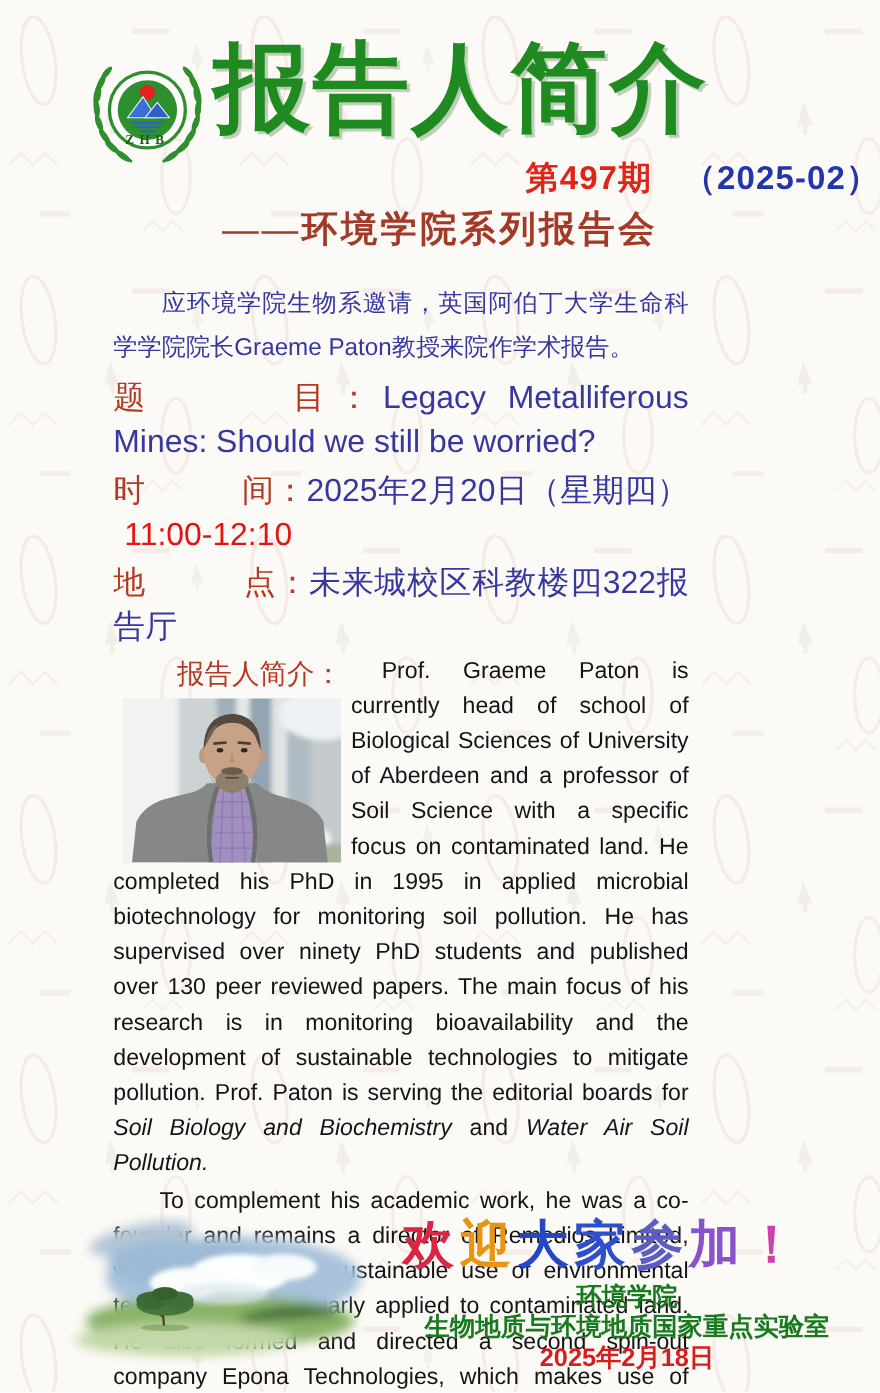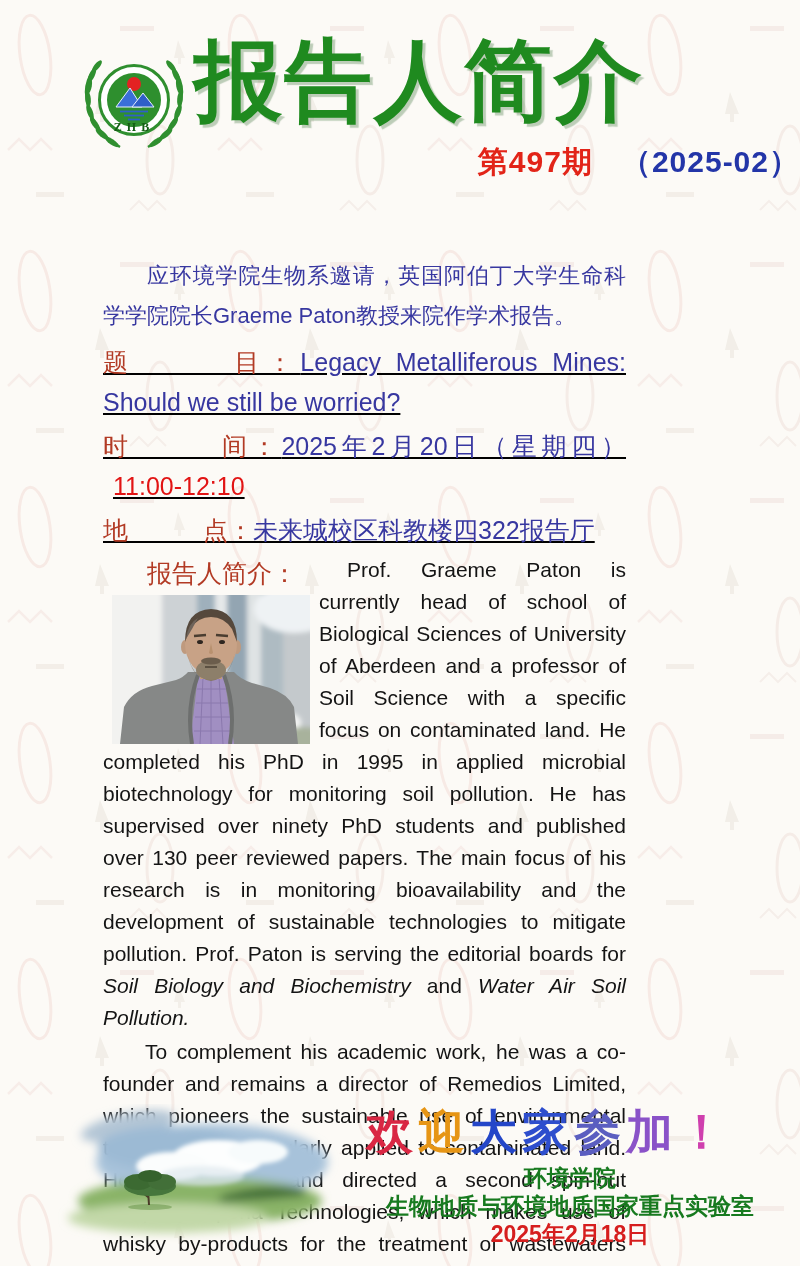--- a/index.html
+++ b/index.html
@@ -20,28 +20,28 @@
   .issue-num{color:#e22418;margin-right:28px;}
   .issue-per{color:#2335a8;}
   .series{position:absolute;left:0;top:188px;width:800px;text-align:center;
           font-family:"Liberation Serif","DejaVu Serif",serif;font-weight:600;
           font-size:33px;line-height:42px;letter-spacing:3px;color:#a23a28;}
 
   
   .body{left:0;top:256px;width:684px;padding:0 58px 0 103px;box-sizing:border-box;}
   .intro{margin:0 0 6px;font-size:22px;line-height:40px;color:#3737a0;
          text-align:justify;text-indent:44px;}
-  .row{margin:0 0 4px;font-size:25px;line-height:40px;text-align:justify;text-decoration:underline;}
+  .row{margin:0 0 4px;font-size:29px;line-height:40px;text-align:justify;}
   .lbl{color:#b23a24;}
   .val-blue{color:#3737a0;}
   .val-red{color:#e21414;margin-left:10px;}
 
   .bio-sec{margin-top:2px;}
   .bio-sec:after{content:"";display:block;clear:both;}
-  .bio-left{float:left;width:208px;margin-right:8px;}
+  .bio-left{float:left;width:208px;margin-right:8px;text-align:right;}
   .bio-lbl{font-size:25px;line-height:38px;padding-left:44px;margin-bottom:3px;white-space:nowrap;}
   .photo{display:block;margin-left:9px;}
   .bio{margin:0;font-size:21px;line-height:32px;color:#141414;text-align:justify;}
   .p1{text-indent:28px;}
   .p2{text-indent:42px;margin-top:2px;}
   .bio i{font-style:italic;}
 
   
   .ftr{left:0;top:1098px;width:800px;height:168px;}
   .scene{position:absolute;left:50px;top:6px;}
@@ -99,20 +99,21 @@
         <line x1="46" y1="71.5" x2="74" y2="71.5"></line>
         <line x1="50" y1="75.5" x2="70" y2="75.5"></line>
         <line x1="54" y1="79.5" x2="66" y2="79.5"></line>
       </g>
       <text x="60" y="91" text-anchor="middle" font-size="12" font-weight="bold" letter-spacing="5" fill="#155f15" font-family="Liberation Serif, DejaVu Serif, serif">ZHB</text>
     </svg>
     <h1 class="title">报告人简介</h1>
     <div class="issue">
       <span class="issue-num">第497期</span><span class="issue-per">（2025-02）</span>
     </div>
+    <div class="series">——环境学院系列报告会</div>
   </header>
 
   <main class="layer body">
     <p class="intro">应环境学院生物系邀请，英国阿伯丁大学生命科学学院院长Graeme Paton教授来院作学术报告。</p>
 
     <p class="row">
       <span class="lbl">题　　　目：</span><span class="val-blue">Legacy Metalliferous Mines: Should we still be worried?</span>
     </p>
 
     <p class="row">

